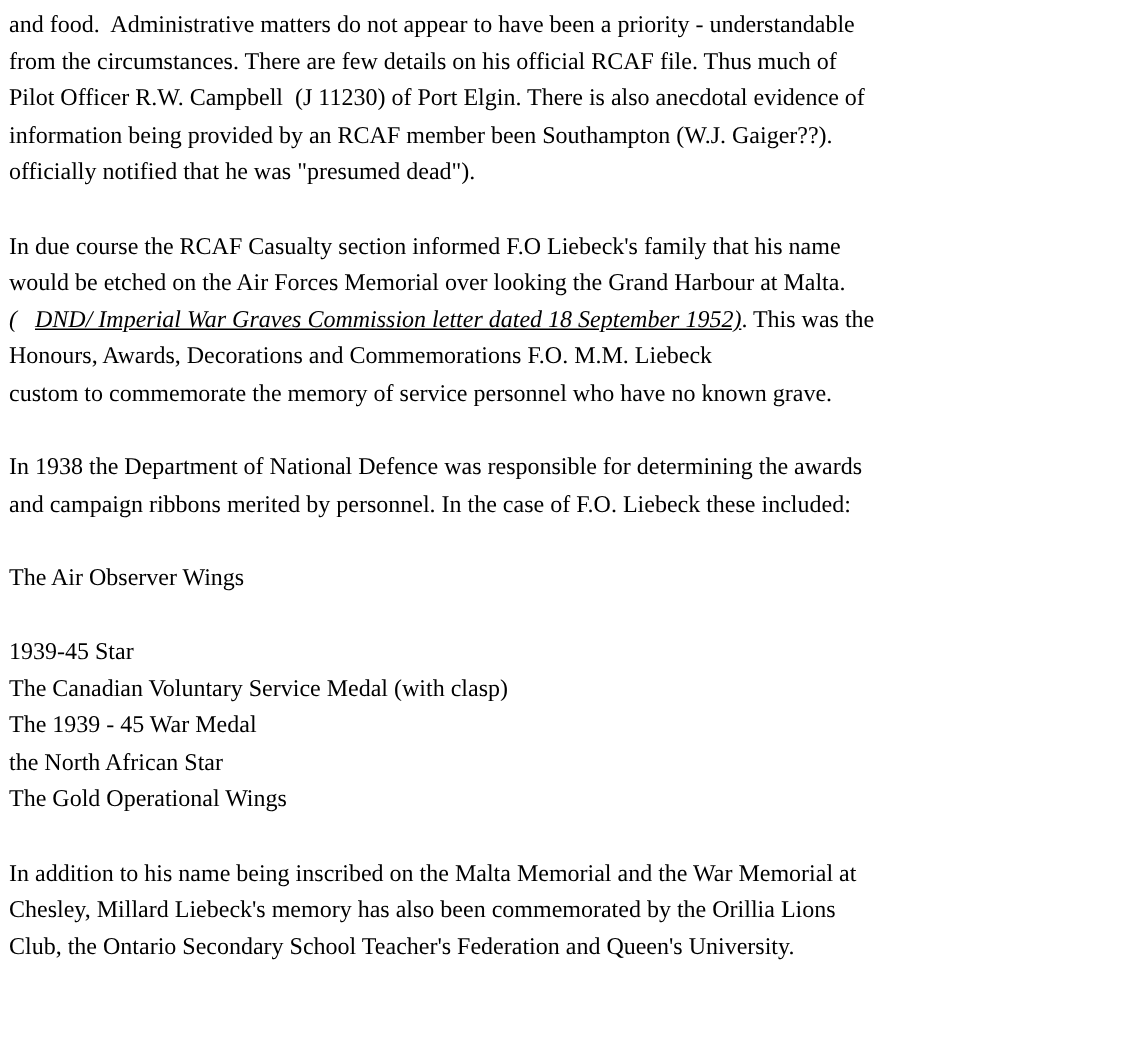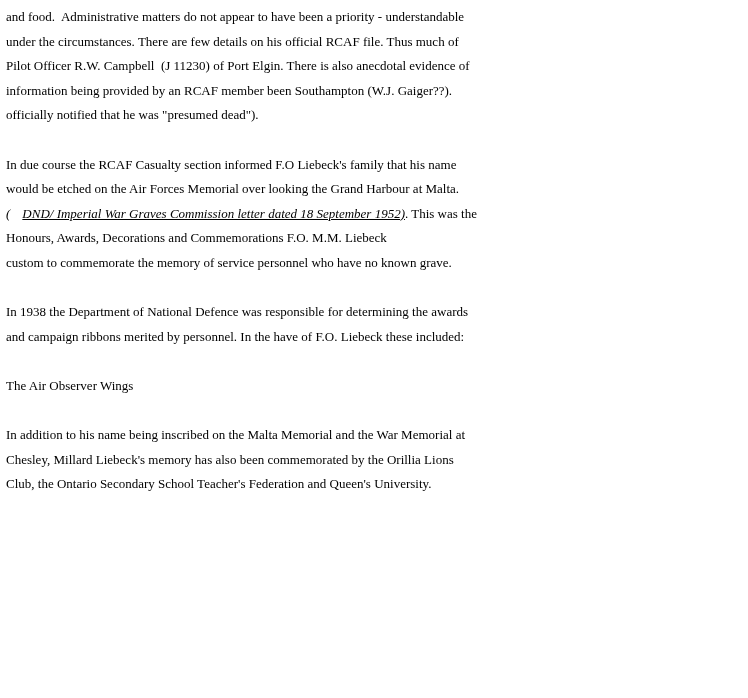--- a/index.html
+++ b/index.html
@@ -8,21 +8,21 @@
     background: #ffffff;
   }
   body {
     width: 748px;
     height: 698px;
     overflow: hidden;
   }
   .page {
     padding: 5px 4px 0 6px;
     font-family: "Liberation Serif", "DejaVu Serif", serif;
-    font-size: 13px;
+    font-size: 16px;
     color: #000000;
     -webkit-font-smoothing: antialiased;
   }
   .para {
     margin: 0 0 24.6px 0;
   }
   .para:last-child {
     margin-bottom: 0;
   }
   .line {
@@ -39,43 +39,50 @@
     margin-left: 12px;
   }
 </style>
 </head>
 <body>
 
 <div class="page">
 
   <div class="para">
     <div class="line">and food.  Administrative matters do not appear to have been a priority - understandable</div>
-    <div class="line">under the circumstances. There are few details on his official RCAF file. Thus much of</div>
+    <div class="line">from the circumstances. There are few details on his official RCAF file. Thus much of</div>
     <div class="line">Pilot Officer R.W. Campbell  (J 11230) of Port Elgin. There is also anecdotal evidence of</div>
     <div class="line">information being provided by an RCAF member been Southampton (W.J. Gaiger??).</div>
     <div class="line">officially notified that he was "presumed dead").</div>
   </div>
 
   <div class="para">
     <div class="line">In due course the RCAF Casualty section informed F.O Liebeck's family that his name</div>
     <div class="line">would be etched on the Air Forces Memorial over looking the Grand Harbour at Malta.</div>
     <div class="line"><span class="cite-paren">(</span><span class="cite-underline">DND/ Imperial War Graves Commission letter dated 18 September 1952)</span><span>. This was the</span></div>
     <div class="line">Honours, Awards, Decorations and Commemorations F.O. M.M. Liebeck</div>
     <div class="line">custom to commemorate the memory of service personnel who have no known grave.</div>
   </div>
 
   <div class="para">
     <div class="line">In 1938 the Department of National Defence was responsible for determining the awards</div>
-    <div class="line">and campaign ribbons merited by personnel. In the have of F.O. Liebeck these included:</div>
+    <div class="line">and campaign ribbons merited by personnel. In the case of F.O. Liebeck these included:</div>
   </div>
 
   <div class="para">
     <div class="line">The Air Observer Wings</div>
   </div>
 
+  <div class="para">
+    <div class="line">1939-45 Star</div>
+    <div class="line">The Canadian Voluntary Service Medal (with clasp)</div>
+    <div class="line">The 1939 - 45 War Medal</div>
+    <div class="line">the North African Star</div>
+    <div class="line">The Gold Operational Wings</div>
+  </div>
 
   <div class="para">
     <div class="line">In addition to his name being inscribed on the Malta Memorial and the War Memorial at</div>
     <div class="line">Chesley, Millard Liebeck's memory has also been commemorated by the Orillia Lions</div>
     <div class="line">Club, the Ontario Secondary School Teacher's Federation and Queen's University.</div>
   </div>
 
 </div>
 
 </body></html>

